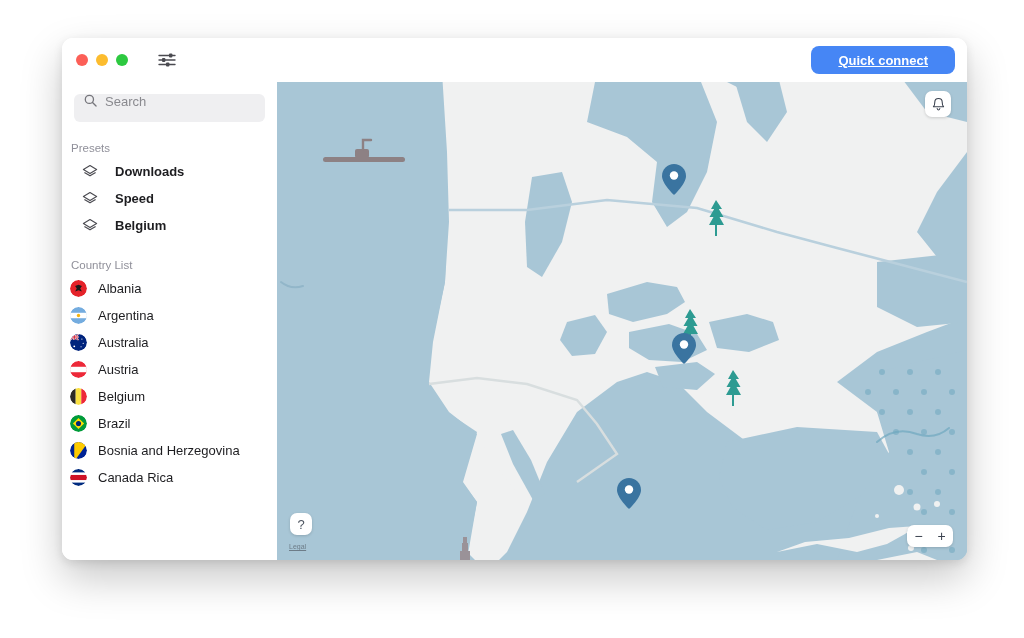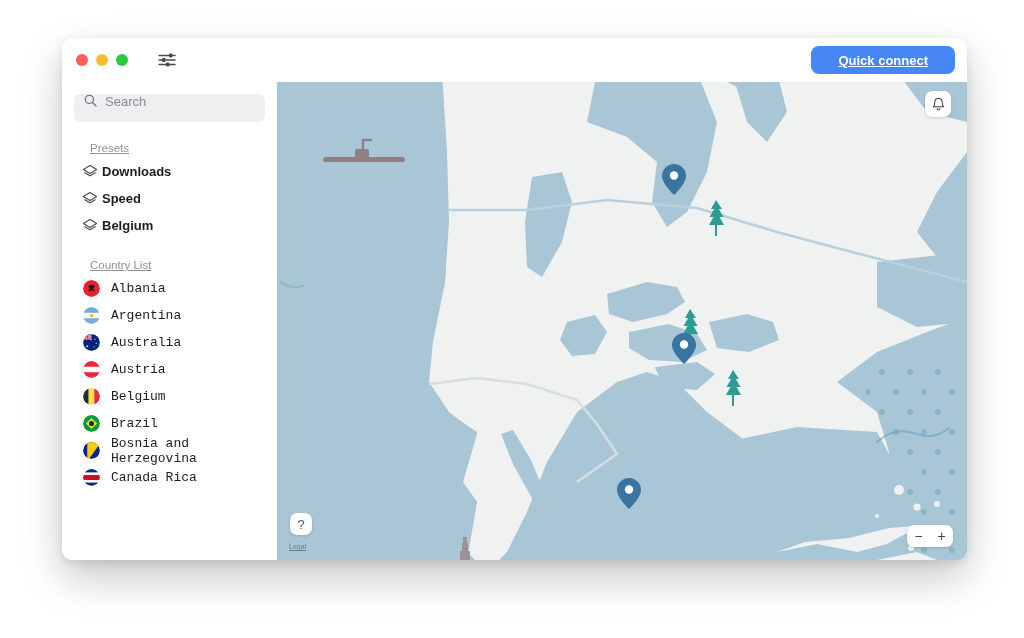--- a/index.html
+++ b/index.html
@@ -89,35 +89,34 @@
     height: 28px;
     background: #efeff1;
     border-radius: 6px;
     display: flex; align-items: flex-start;
     gap: 8px; padding: 0 10px;
     cursor: text;
   }
   .search-box .ph { font-size: 13px; color: #8a8a8f; }
 
   .section-label {
-    margin: 20px 0 4px 28px;
-    font-size: 11.5px; color: #90909a; text-decoration: underline;
+    margin: 20px 0 4px 9px;
+    font-size: 11.5px; color: #90909a;
   }
   .preset-item {
-    display: flex; align-items: center; gap: 4px;
+    display: flex; align-items: center; gap: 17px;
     height: 27px; padding-left: 20px;
     cursor: pointer;
   }
   .preset-item span.lbl { font-size: 13px; color: #1d1d20; font-weight: bold; }
 
   .country-item {
     display: flex; align-items: center; gap: 11px;
-    height: 27px; padding-left: 21px;
-    cursor: pointer;
-    font-family: Liberation Mono, monospace;
+    height: 27px; padding-left: 8px;
+    cursor: pointer;
   }
   .country-item span.lbl { font-size: 13px; color: #1d1d20; }
   .flag {
     width: 17px; height: 17px; border-radius: 50%;
     flex: 0 0 17px; overflow: hidden;
     display: block;
   }
 
   
   .map {

